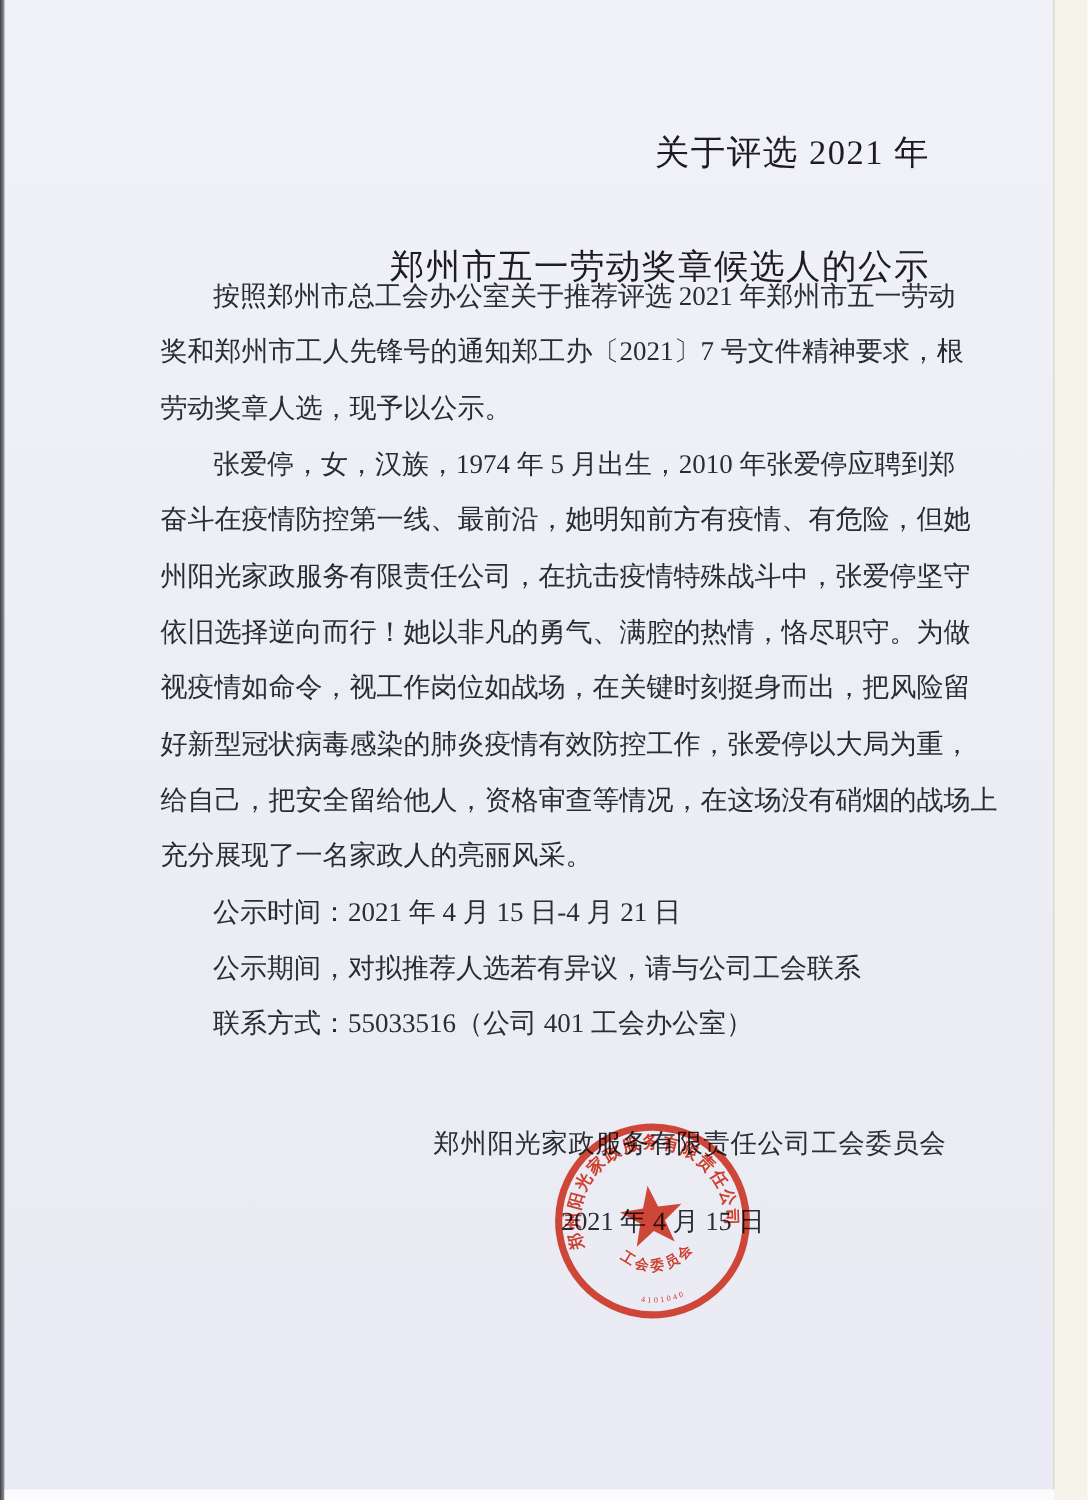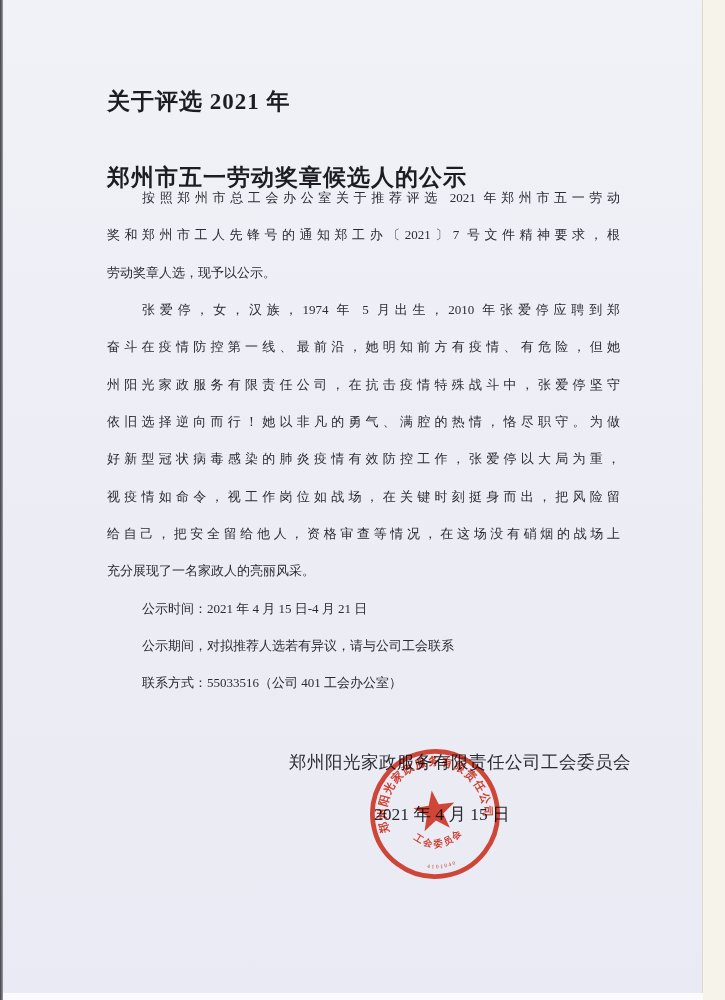--- a/index.html
+++ b/index.html
@@ -8,26 +8,26 @@
     position:relative;width:725px;height:1000px;overflow:hidden;
     background:linear-gradient(180deg,#f1f1f8 0%,#ededf5 45%,#e9eaf3 100%);
   }
   .edge-left{position:absolute;left:0;top:0;width:3px;height:1000px;
     background:linear-gradient(90deg,#3f3f45,#9a9aa4);}
   .edge-right{position:absolute;right:0;top:0;width:22px;height:1000px;
     background:#f5f3ea;border-left:1px solid #dddacb;}
   .edge-bottom{position:absolute;left:3px;bottom:0;width:700px;height:7px;
     background:#fbfbfd;}
   .doc{position:absolute;left:0;top:0;width:703px;height:1000px;color:#2b2b33;}
-  .title{position:absolute;left:107px;width:513px;text-align:left;
-    font-weight:bold;font-size:23px;color:#1c1c22;letter-spacing:1px;white-space:pre;}
+  .title{position:absolute;left:107px;width:513px;text-align:right;
+    font-weight:normal;font-size:23px;color:#1c1c22;letter-spacing:1px;white-space:pre;}
   .t1{top:86px;}
   .t2{top:125px;margin-top:37px;}
   .bodytext{position:absolute;left:107px;top:179px;width:513px;
-    font-size:13px;line-height:37.33px;}
+    font-size:18px;line-height:37.33px;}
   .bline{height:37.33px;white-space:nowrap;text-align:justify;text-align-last:justify;
     text-justify:inter-character;overflow:visible;}
   .end{text-align-last:left;white-space:pre;}
   .ind{text-indent:35px;}
   .sig{position:absolute;font-size:17.5px;white-space:pre;color:#2b2b33;}
   .sig-org{top:750px;left:289px;letter-spacing:0.5px;}
   .sig-date{top:802px;left:374px;}
   .stamp{position:absolute;left:363px;top:746px;width:144px;height:136px;
     mix-blend-mode:multiply;opacity:0.93;transform:rotate(-8deg);}
   .stamp svg{width:100%;height:100%;}
@@ -45,22 +45,22 @@
     <div class="title t2">郑州市五一劳动奖章候选人的公示</div>
 
     <div class="bodytext">
       <div class="bline ind">按照郑州市总工会办公室关于推荐评选 2021 年郑州市五一劳动</div>
       <div class="bline">奖和郑州市工人先锋号的通知郑工办〔2021〕7 号文件精神要求，根</div>
       <div class="bline end">劳动奖章人选，现予以公示。</div>
       <div class="bline ind">张爱停，女，汉族，1974 年 5 月出生，2010 年张爱停应聘到郑</div>
       <div class="bline">奋斗在疫情防控第一线、最前沿，她明知前方有疫情、有危险，但她</div>
       <div class="bline">州阳光家政服务有限责任公司，在抗击疫情特殊战斗中，张爱停坚守</div>
       <div class="bline">依旧选择逆向而行！她以非凡的勇气、满腔的热情，恪尽职守。为做</div>
+      <div class="bline">视疫情如命令，视工作岗位如战场，在关键时刻挺身而出，把风险留</div>
       <div class="bline">好新型冠状病毒感染的肺炎疫情有效防控工作，张爱停以大局为重，</div>
-      <div class="bline">视疫情如命令，视工作岗位如战场，在关键时刻挺身而出，把风险留</div>
       <div class="bline">给自己，把安全留给他人，资格审查等情况，在这场没有硝烟的战场上</div>
       <div class="bline end">充分展现了一名家政人的亮丽风采。</div>
       <div class="bline ind end">公示时间：2021 年 4 月 15 日-4 月 21 日</div>
       <div class="bline ind end">公示期间，对拟推荐人选若有异议，请与公司工会联系</div>
       <div class="bline ind end">联系方式：55033516（公司 401 工会办公室）</div>
     </div>
 
     <div class="sig sig-org">郑州阳光家政服务有限责任公司工会委员会</div>
     <div class="sig sig-date">2021 年 4 月 15 日</div>
 

